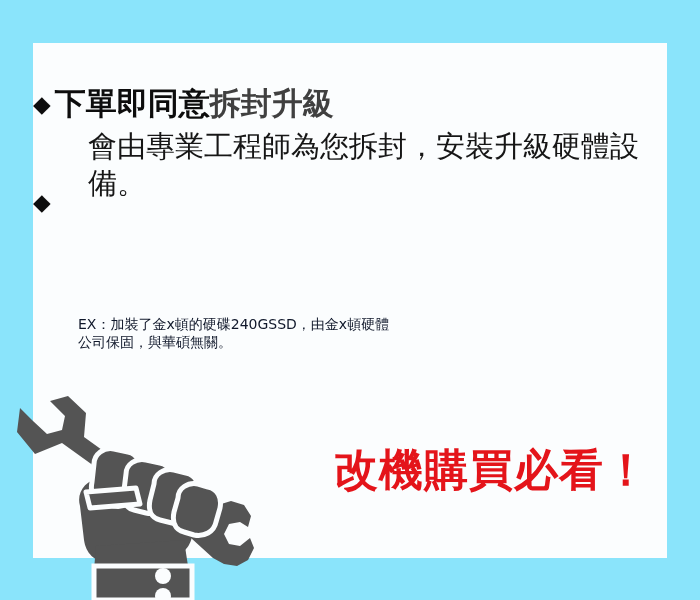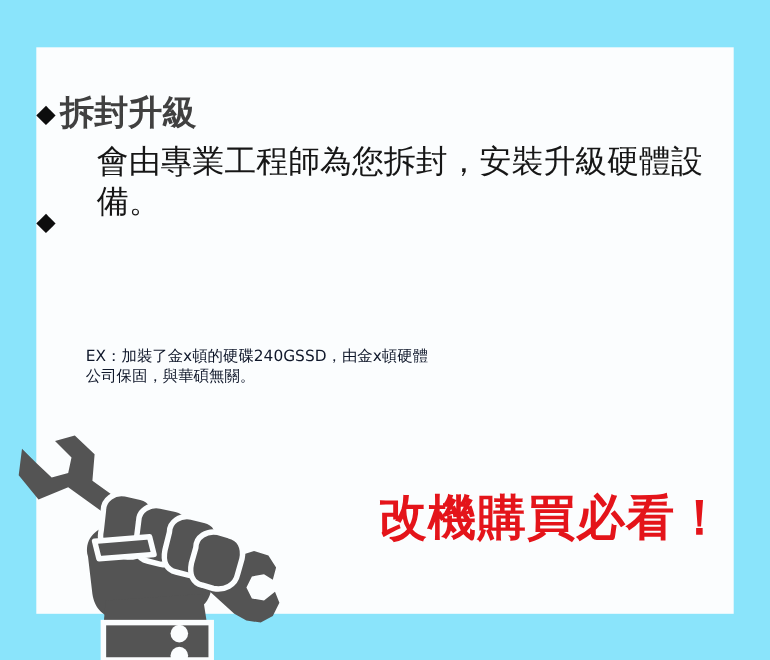--- a/index.html
+++ b/index.html
@@ -94,21 +94,21 @@
     text-indent: -30px;
   }
 
   
   #callout {
     position: absolute;
     left: 0;
     top: 398px;
     width: 634px;
     text-align: right;
-    padding-right: 8px;
+    padding-right: 18px;
     box-sizing: border-box;
     font-size: 44px;
     font-weight: bold;
     color: #e4141a;
     letter-spacing: 1px;
     white-space: pre;
   }
 
   
   #hand-wrench {
@@ -124,20 +124,21 @@
 
 <div id="poster">
 
   <div id="white-panel"></div>
 
   <div class="content">
 
     <div class="section" id="section-order">
       <div class="heading">
         <span class="bullet">◆</span>
+        <span>下單即同意</span>
         <span class="accent">拆封升級</span>
       </div>
       <div class="body-text">會由專業工程師為您拆封，安裝升級硬體設備。</div>
     </div>
 
     <div class="section" id="section-warranty">
       <div class="heading">
         <span class="bullet">◆</span>
       </div>
     </div>

